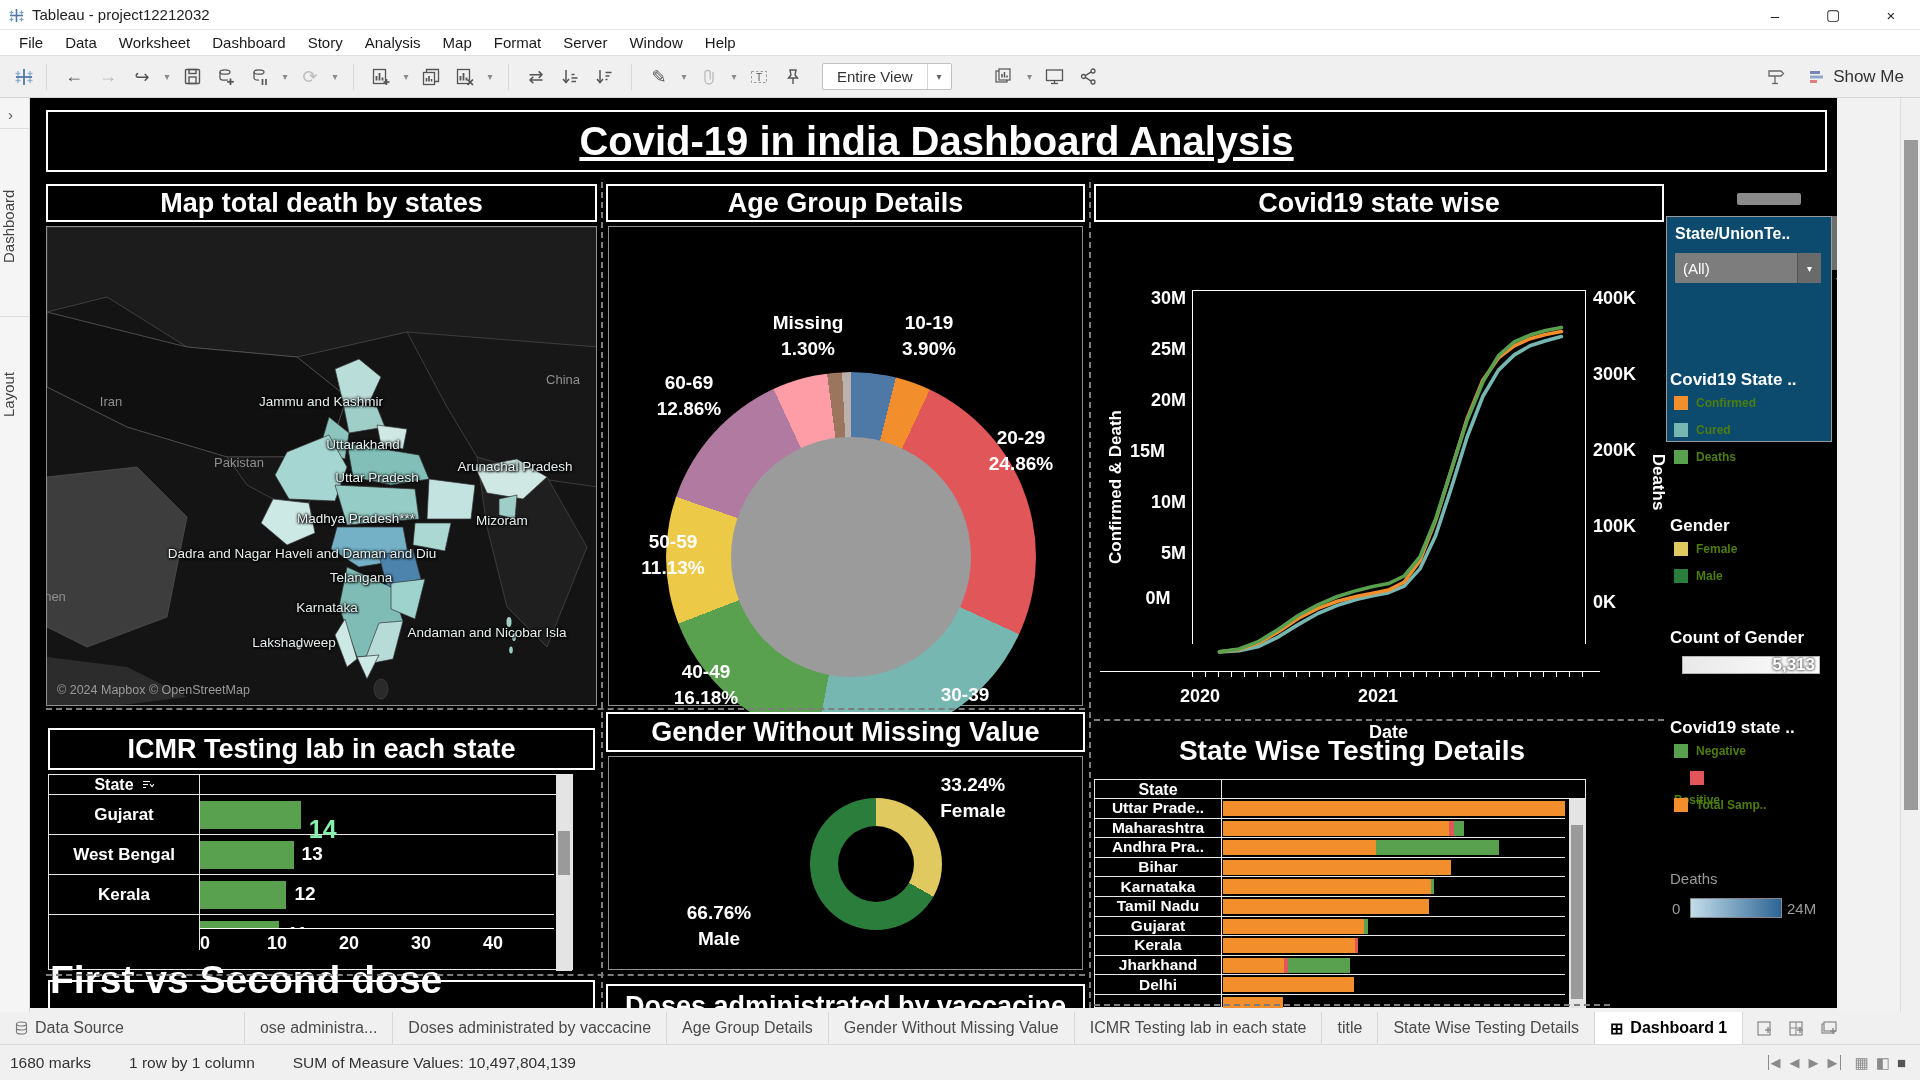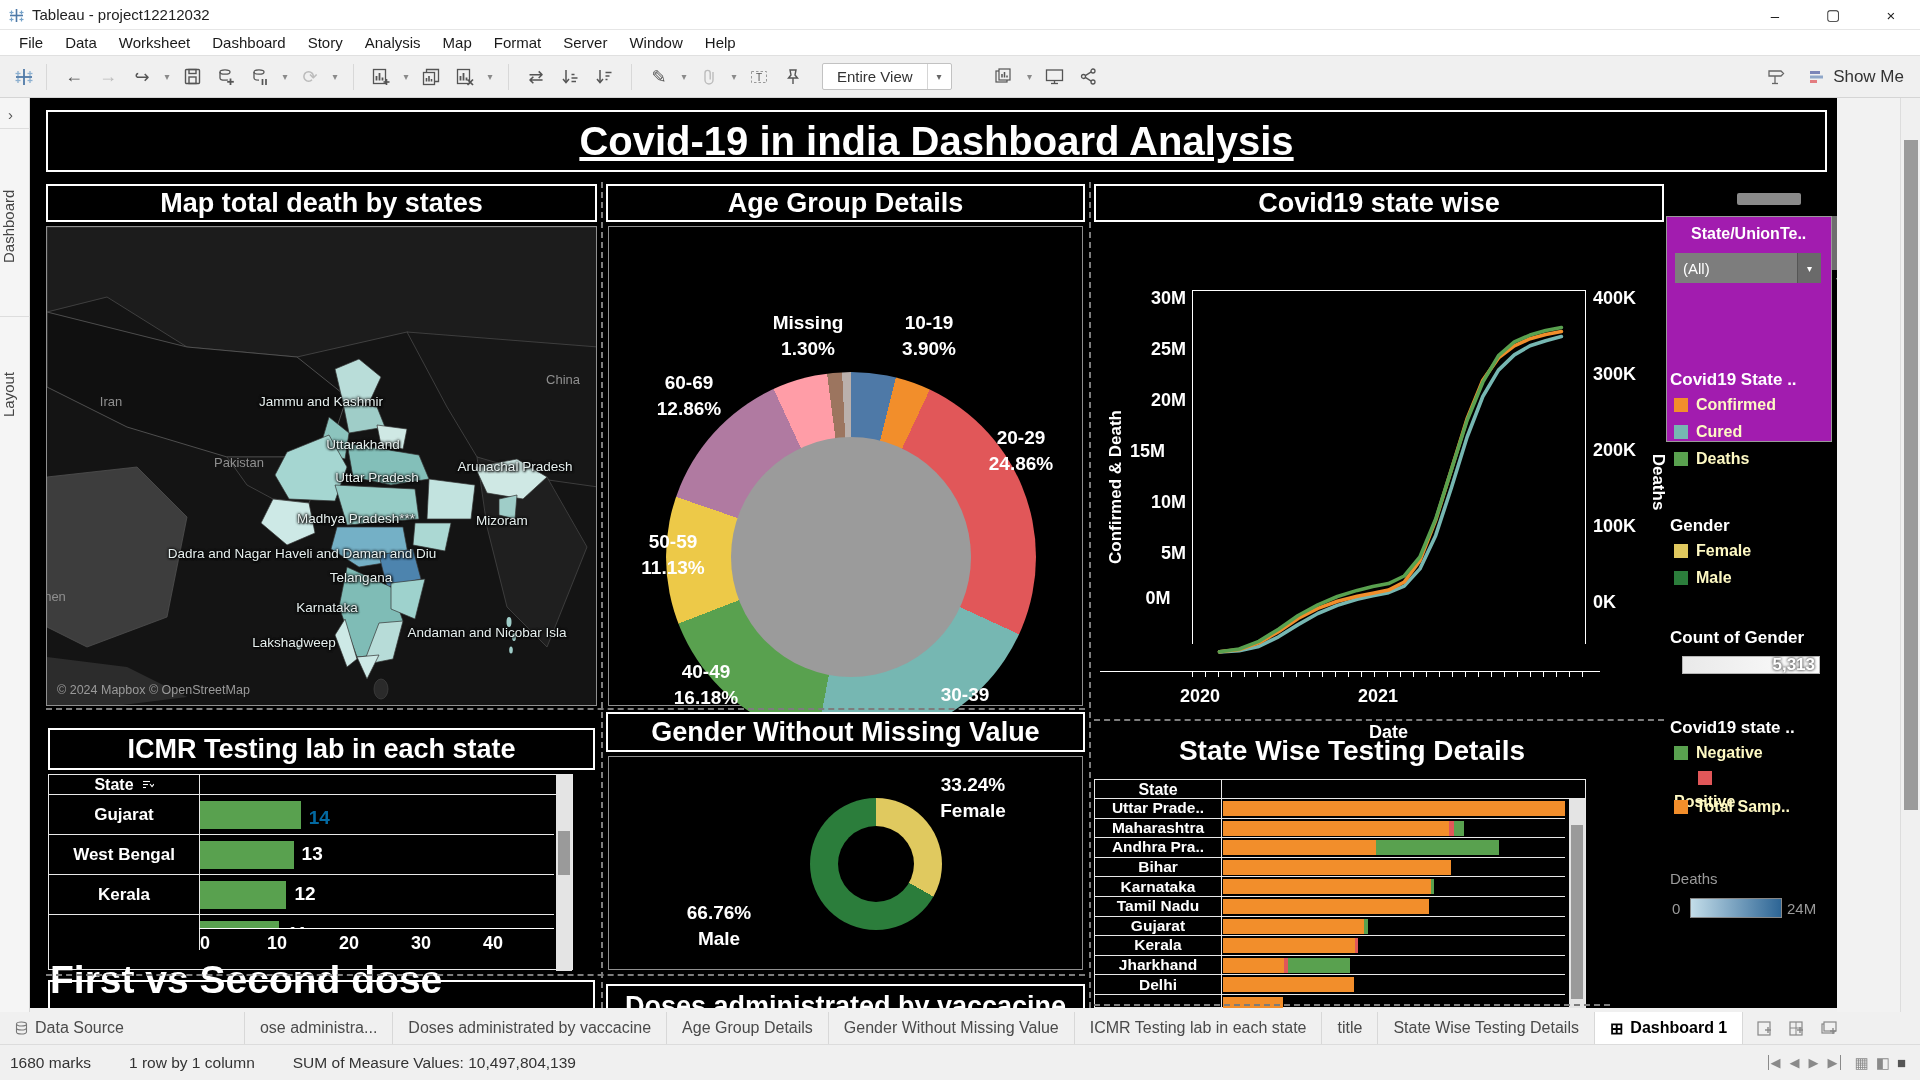--- a/index.html
+++ b/index.html
@@ -63,27 +63,27 @@
   .row-sep { border-bottom:1px solid #e8e8e8; }
   .cell-label { color:#fff; font-weight:bold; display:flex; align-items:center; justify-content:center; }
   .mini-scroll { position:absolute; background:#e4e4e4; }
   .mini-scroll .thumb { position:absolute; left:2px; width:12px; background:#9a9a9a; }
 
   
   .leg-title { position:absolute; color:#fff; font-weight:bold; font-size:17px; white-space:nowrap; }
   .leg-title.gray { color:#9a9a9a; font-weight:normal; font-size:15px; }
   .leg-row { position:absolute; display:flex; align-items:center; gap:8px; }
   .leg-swatch { width:14px; height:14px; }
-  .leg-label { color:#fef9c3; font-weight:bold; font-size:16px; white-space:nowrap;text-align:center; }
+  .leg-label { color:#4d7c0f; font-weight:bold; font-size:12px; white-space:nowrap;text-align:center; }
 
   .dash-guide-h { border-top:2px dashed #7d7d7d; height:0; }
   .dash-guide-v { border-left:2px dashed #7d7d7d; width:0; }
 
   
-  .filter-card { left:1636px; top:118px; width:166px; height:226px; border:1px solid #9a9a9a; background:#a21caf;padding-left:16px; }
+  .filter-card { left:1636px; top:118px; width:166px; height:226px; border:1px solid #9a9a9a; background:#0c4a6e; }
   .filter-title { color:#fff; font-weight:bold; font-size:16px; margin:8px 0 0 8px; }
   .filter-select { position:absolute; left:8px; top:36px; width:146px; height:30px; background:#7d7d7d; display:flex; align-items:center; }
   .filter-select .val { color:#fff; font-size:15px; padding-left:8px; flex:1; }
   .filter-select .dd { width:24px; height:100%; background:#6a6a6a; border-left:1px solid #555; color:#fff; font-size:10px; display:flex; align-items:center; justify-content:center; }
   .filter-strip { left:1802px; top:118px; width:22px; height:54px; background:#6e6e6e; display:flex; flex-direction:column; align-items:center; padding-top:3px; gap:6px; color:#fff; }
 
   
   .tabsbar { left:0; top:1012px; width:1920px; height:33px; background:#f0f0f0; border-bottom:1px solid #dcdcdc; display:flex; align-items:stretch; }
   .sheet-tab { display:flex; align-items:center; gap:7px; padding:0 15px; font-size:16px; color:#4a4a4a; border-right:1px solid #d8d8d8; white-space:nowrap; }
   .sheet-tab.active { background:#fff; color:#000; font-weight:bold; }
@@ -532,21 +532,21 @@
                 <path d="M8,5 l2,2.5 2,-2.5"></path>
               </g>
             </svg>
         </span>
       </div>
       <div class="abs" style="left:150px;top:0;width:1px;height:175px;background:#e8e8e8"></div>
       <div class="abs" id="icmr-rows" style="left:0;top:20px;width:505px;height:133px;overflow:hidden">
           <div class="row-sep" style="position: relative; width: 100%; height: 40px;">
             <div class="cell-label" style="position: absolute; left: 0px; top: 0px; width: 150px; height: 100%; font-size: 17px;">Gujarat</div>
             <div style="position: absolute; left: 151px; top: 6px; height: 28px; background: rgb(89, 161, 79); width: 100.8px;"></div>
-            <div style="position: absolute; left: 259.8px; top: 12px; color: #0369a1; font-weight: bold; font-size: 19px;">14</div>
+            <div style="position: absolute; left: 259.8px; top: 20px; color: #86efac; font-weight: bold; font-size: 25px;">14</div>
           </div>
           <div class="row-sep" style="position: relative; width: 100%; height: 40px;">
             <div class="cell-label" style="position: absolute; left: 0px; top: 0px; width: 150px; height: 100%; font-size: 17px;">West Bengal</div>
             <div style="position: absolute; left: 151px; top: 6px; height: 28px; background: rgb(89, 161, 79); width: 93.6px;"></div>
             <div style="position: absolute; left: 252.6px; top: 8px; color: rgb(255, 255, 255); font-weight: bold; font-size: 19px;">13</div>
           </div>
           <div class="row-sep" style="position: relative; width: 100%; height: 40px;">
             <div class="cell-label" style="position: absolute; left: 0px; top: 0px; width: 150px; height: 100%; font-size: 17px;">Kerala</div>
             <div style="position: absolute; left: 151px; top: 6px; height: 28px; background: rgb(89, 161, 79); width: 86.4px;"></div>
             <div style="position: absolute; left: 245.4px; top: 8px; color: rgb(255, 255, 255); font-weight: bold; font-size: 19px;">12</div>

